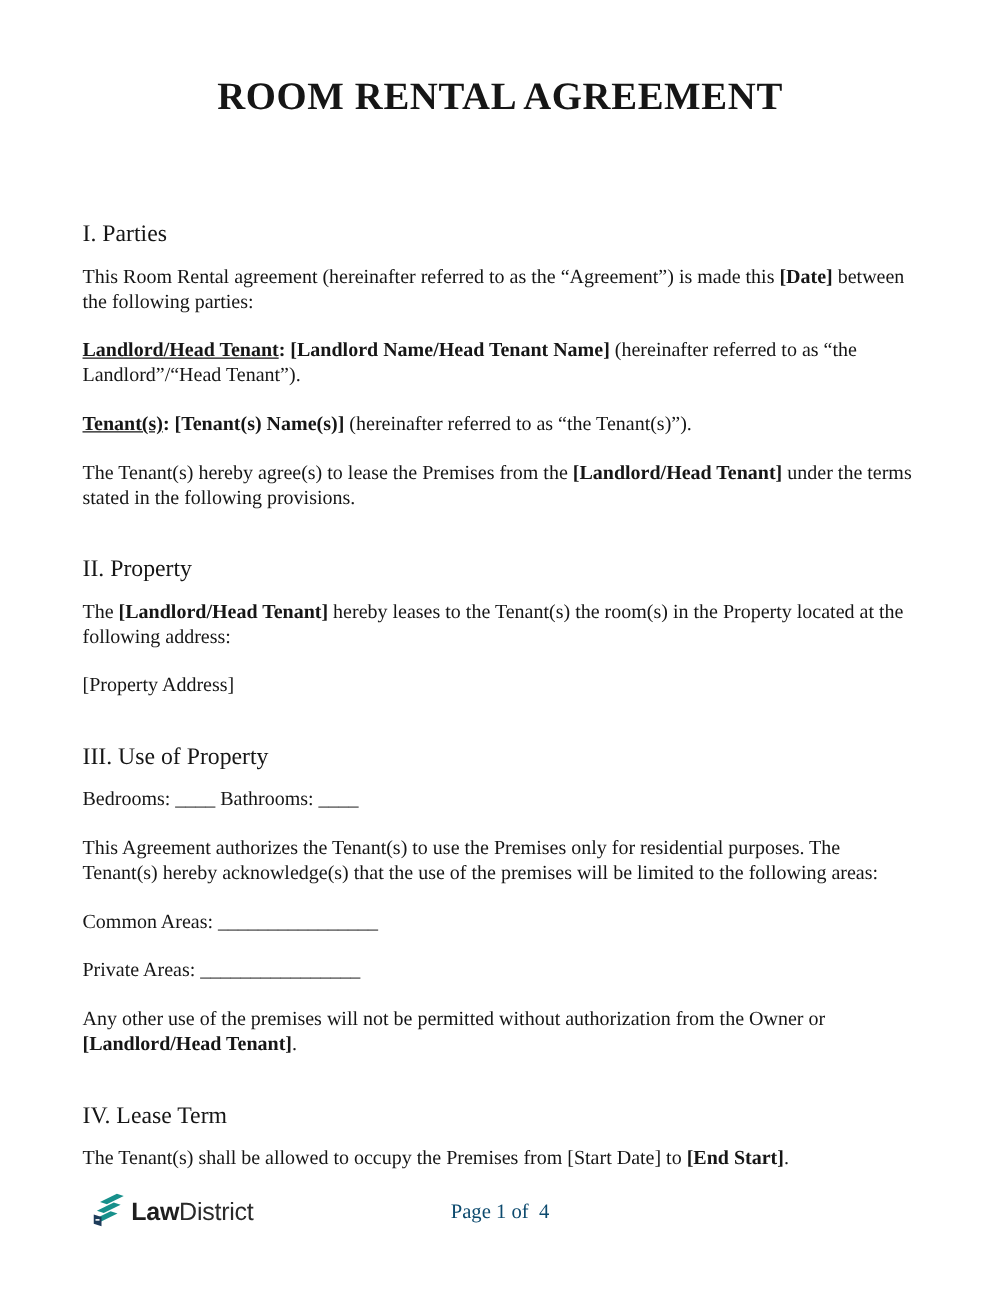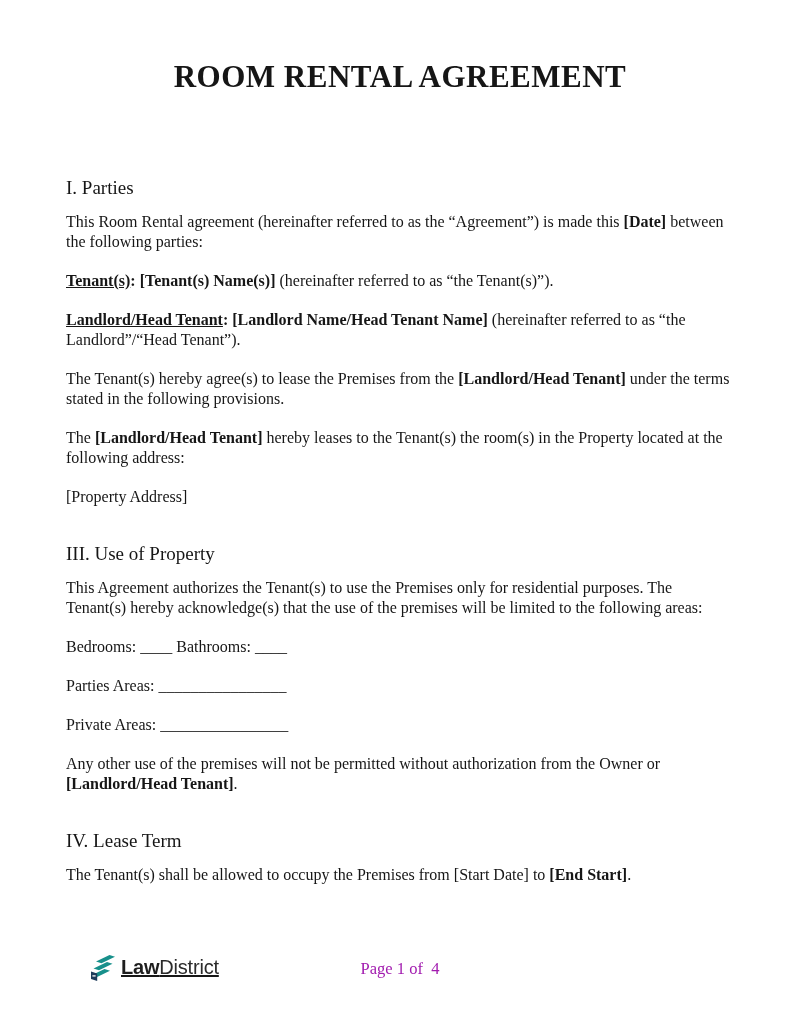--- a/index.html
+++ b/index.html
@@ -43,30 +43,29 @@
     top: 950px;
     height: 38px;
   }
   .page-number {
     position: absolute;
     left: 0; right: 0;
     top: 9px;
     text-align: center;
     font-size: 16.5px;
     white-space: pre;
-    color: #a21caf;
+    color: #0c4a6e;
   }
   .logo {
     position: absolute;
-    left: 16px;
+    left: 0;
     top: 2px;
     display: flex;
-    align-items: center;
+    align-items: flex-end;
     gap: 5px;
-    text-decoration: underline;
   }
   .logo-text {
     font-family: "Liberation Sans", "DejaVu Sans", sans-serif;
     font-size: 20px;
     color: #1e1e1e;
     letter-spacing: -0.2px;
   }
   .logo-text .law { font-weight: 700; }
   .logo-text .district { font-weight: 400; color: #2b2b2b; }
 </style>
@@ -74,35 +73,36 @@
 <body>
 
 <div class="page">
   <div class="doc-body">
 
     <h1 class="doc-title">ROOM RENTAL AGREEMENT</h1>
 
     <section>
       <h2 class="section-heading">I. Parties</h2>
       <p class="doc-paragraph"><span>This Room Rental agreement (hereinafter referred to as the “Agreement”) is made this </span><span style="font-weight: bold; font-family: Liberation Serif, serif;">[Date]</span><span> between</span><br><span>the following parties:</span></p>
+      <p class="doc-paragraph"><span style="font-weight: bold; text-decoration: underline;">Landlord/Head Tenant</span><span style="font-weight: bold;">: </span><span style="font-weight: bold;">[Landlord Name/Head Tenant Name]</span><span> (hereinafter referred to as “the</span><br><span>Landlord”/“Head Tenant”).</span></p>
       <p class="doc-paragraph"><span style="font-weight: bold; text-decoration: underline;">Tenant(s)</span><span style="font-weight: bold;">: </span><span style="font-weight: bold;">[Tenant(s) Name(s)]</span><span> (hereinafter referred to as “the Tenant(s)”).</span></p>
-      <p class="doc-paragraph"><span style="font-weight: bold; text-decoration: underline;">Landlord/Head Tenant</span><span style="font-weight: bold;">: </span><span style="font-weight: bold;">[Landlord Name/Head Tenant Name]</span><span> (hereinafter referred to as “the</span><br><span>Landlord”/“Head Tenant”).</span></p>
       <p class="doc-paragraph"><span>The Tenant(s) hereby agree(s) to lease the Premises from the </span><span style="font-weight: bold;">[Landlord/Head Tenant]</span><span> under the terms</span><br><span>stated in the following provisions.</span></p>
     </section>
 
     <section>
+      <h2 class="section-heading">II. Property</h2>
       <p class="doc-paragraph"><span>The </span><span style="font-weight: bold;">[Landlord/Head Tenant]</span><span> hereby leases to the Tenant(s) the room(s) in the Property located at the</span><br><span>following address:</span></p>
       <p class="doc-paragraph"><span>[Property Address]</span></p>
     </section>
 
     <section>
       <h2 class="section-heading">III. Use of Property</h2>
+      <p class="doc-paragraph"><span>Bedrooms: ____ Bathrooms: ____</span></p>
       <p class="doc-paragraph"><span>This Agreement authorizes the Tenant(s) to use the Premises only for residential purposes. The</span><br><span>Tenant(s) hereby acknowledge(s) that the use of the premises will be limited to the following areas:</span></p>
-      <p class="doc-paragraph"><span>Bedrooms: ____ Bathrooms: ____</span></p>
-      <p class="doc-paragraph"><span>Parties Areas: ________________</span></p>
+      <p class="doc-paragraph"><span>Common Areas: ________________</span></p>
       <p class="doc-paragraph"><span>Private Areas: ________________</span></p>
       <p class="doc-paragraph"><span>Any other use of the premises will not be permitted without authorization from the Owner or</span><br><span style="font-weight: bold;">[Landlord/Head Tenant]</span><span>.</span></p>
     </section>
 
     <section>
       <h2 class="section-heading">IV. Lease Term</h2>
       <p class="doc-paragraph"><span>The Tenant(s) shall be allowed to occupy the Premises from </span><span style="font-weight: normal;">[Start Date]</span><span> to </span><span style="font-weight: bold;">[End Start]</span><span>.</span></p>
     </section>
 
   </div>

